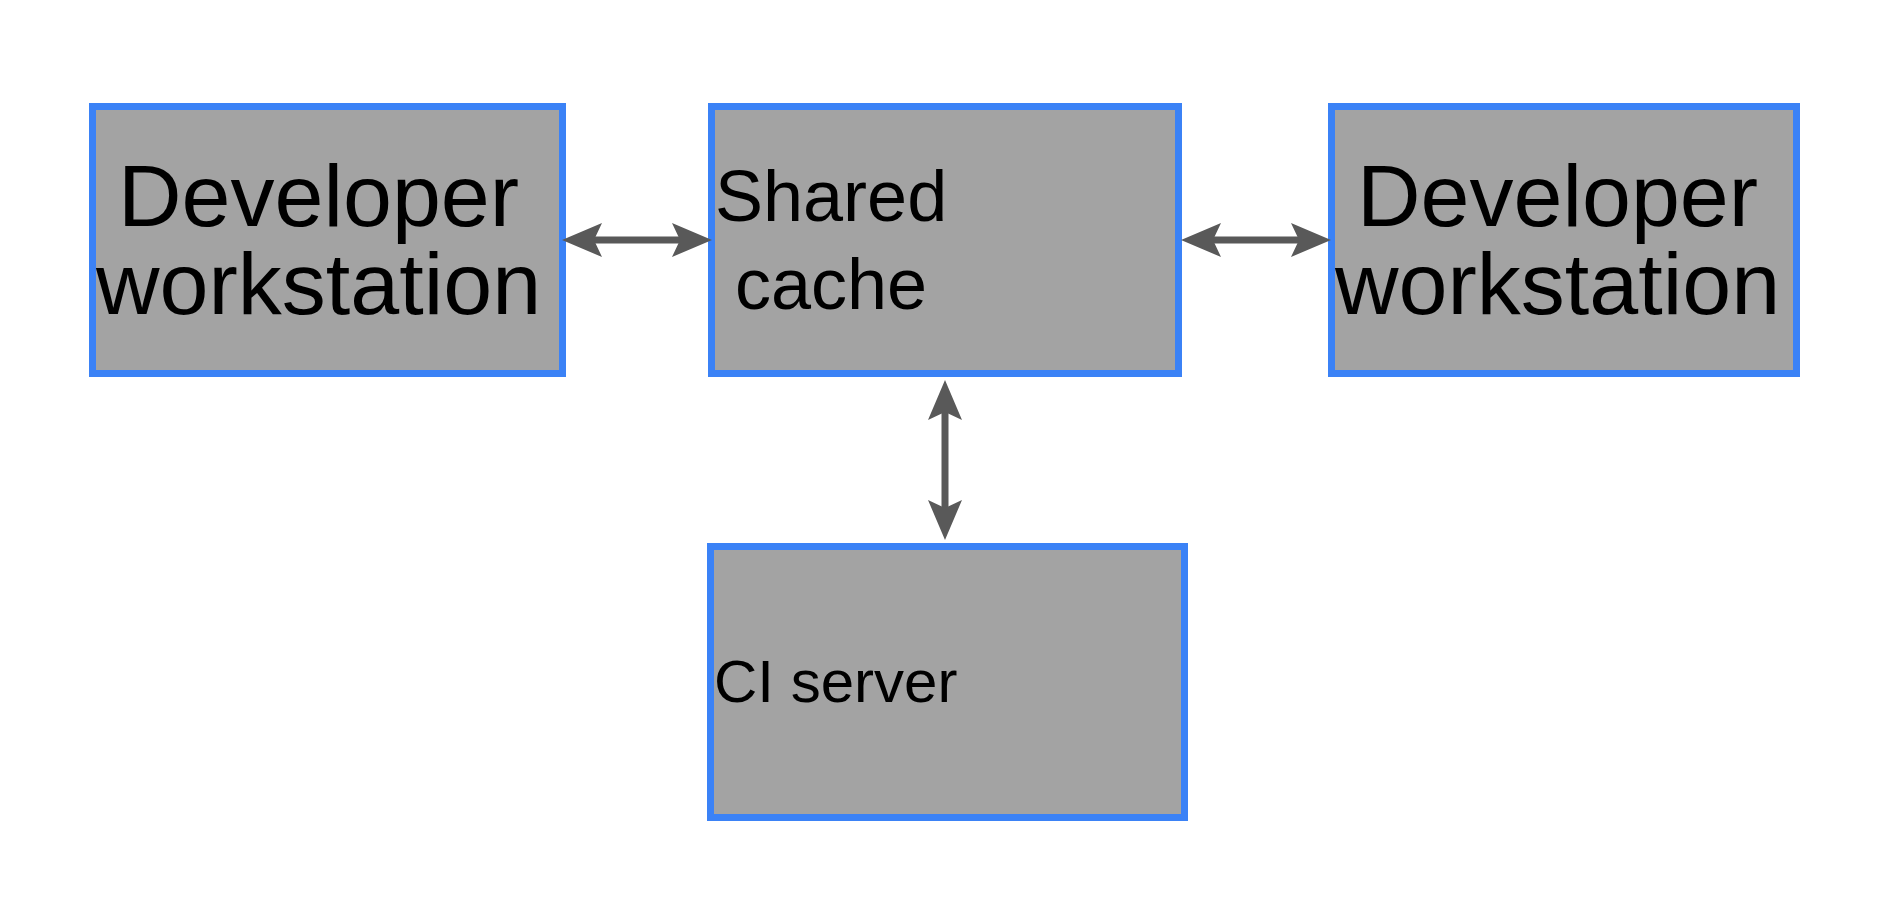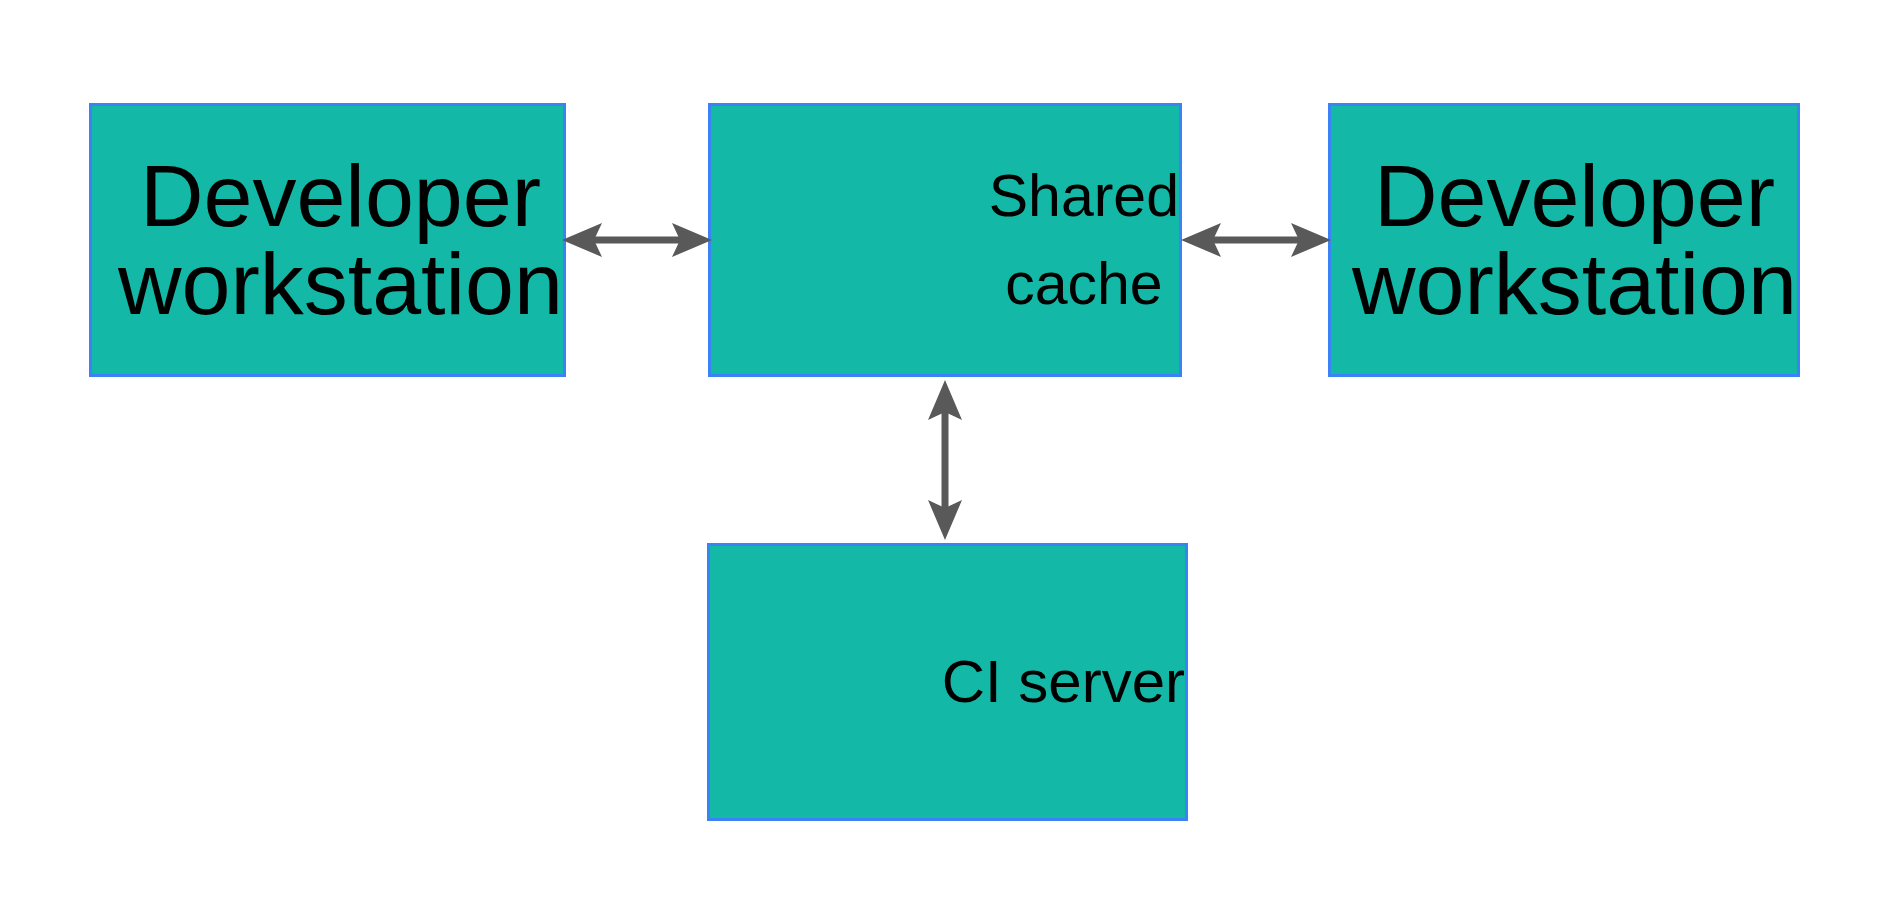--- a/index.html
+++ b/index.html
@@ -11,35 +11,35 @@
   .canvas {
     position: relative;
     width: 1900px;
     height: 922px;
     background: #ffffff;
     overflow: hidden;
   }
   .node {
     position: absolute;
     box-sizing: border-box;
-    background: #14b8a6;
-    border: 3px solid #3b82f6;
+    background: #a3a3a3;
+    border: 7px solid #3b82f6;
     display: flex;
     align-items: center;
-    justify-content: flex-end;
+    justify-content: flex-start;
     text-align: center;
     color: #000000;
   }
   .node .label {
     white-space: pre-line;
     display: block;
   }
   
   #node-dev-left   { left: 89px;   top: 103px; width: 477px; height: 274px; font-size: 88px; line-height: 88px; }
-  #node-cache      { left: 708px;  top: 103px; width: 474px; height: 274px; font-size: 59px; line-height: 88px; }
+  #node-cache      { left: 708px;  top: 103px; width: 474px; height: 274px; font-size: 72px; line-height: 88px; }
   #node-dev-right  { left: 1328px; top: 103px; width: 472px; height: 274px; font-size: 88px; line-height: 88px; }
   #node-ci         { left: 707px;  top: 543px; width: 481px; height: 278px; font-size: 60px; line-height: 88px; }
 
   .arrow {
     position: absolute;
     display: block;
   }
   #arrow-left  { left: 559px;  top: 206px; }
   #arrow-right { left: 1178px; top: 206px; }
   #arrow-down  { left: 911px;  top: 377px; }

